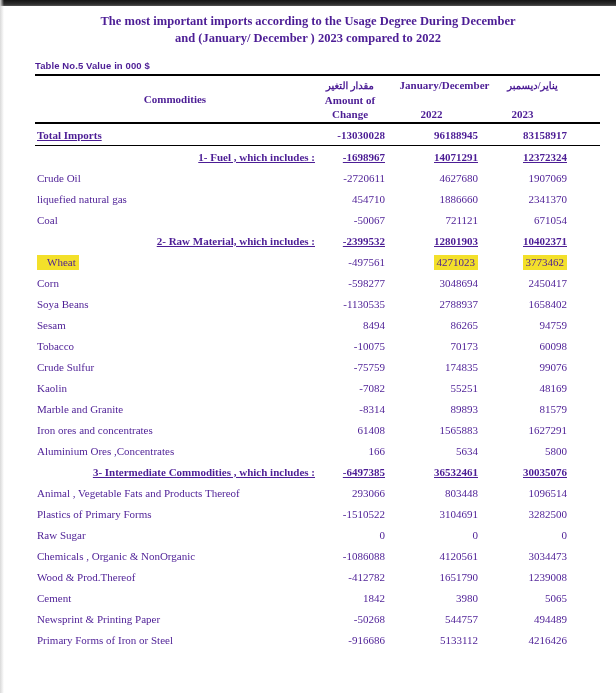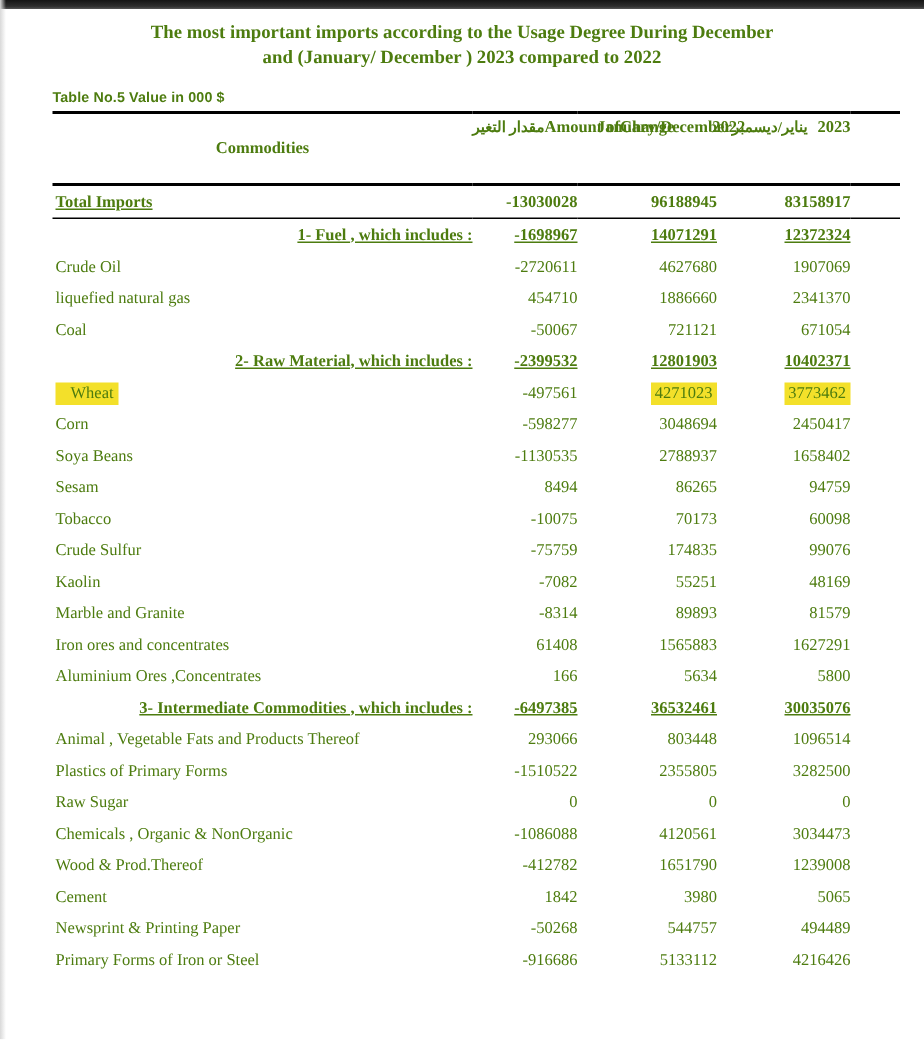--- a/index.html
+++ b/index.html
@@ -2,21 +2,21 @@
 <html><head>
 <meta charset="utf-8">
 <style>
   html,body { margin:0; padding:0; background:#fff; }
   .page {
     position:relative;
     width:616px; height:693px;
     background:#fff;
     overflow:hidden;
     font-family:"Liberation Serif", serif;
-    color:#4d7c0f;
+    color:#4c1d95;
   }
   .page-left-shade {
     position:absolute; left:0; top:0; bottom:0; width:4px;
     background:linear-gradient(90deg, #d9d9d9, rgba(255,255,255,0));
   }
   .topbar {
     position:absolute; top:0; left:0; right:0; height:6px;
     background:linear-gradient(180deg, #141414 0%, #2e2e2e 70%, #555 100%);
   }
   .title-block {
@@ -48,21 +48,21 @@
 
   thead th {
     border-bottom:2px solid #000;
     font-weight:bold;
     font-size:11px;
     padding:0;
     vertical-align:top;
     height:46px;
   }
   .th-inner {
-    display:flex; flex-direction:row;
+    display:flex; flex-direction:column;
     justify-content:space-between;
     height:42px; padding-top:3px;
   }
   .th-center {
     display:flex; align-items:center; justify-content:center;
     height:46px;
   }
   .arabic { font-size:10px; line-height:12px; direction:rtl; }
   .h-line { line-height:13px; white-space:nowrap; }
   th.th-2022 .h-line.top { position:relative; left:13px; }
@@ -259,21 +259,21 @@
         <tr class="item">
           <td class="c1"><span>Animal , Vegetable Fats and Products Thereof</span></td>
           <td class="num"><span>293066</span></td>
           <td class="num"><span>803448</span></td>
           <td class="num"><span>1096514</span></td>
           <td></td>
         </tr>
         <tr class="item">
           <td class="c1"><span>Plastics of Primary Forms</span></td>
           <td class="num"><span>-1510522</span></td>
-          <td class="num"><span>2355805</span></td>
+          <td class="num"><span>3104691</span></td>
           <td class="num"><span>3282500</span></td>
           <td></td>
         </tr>
         <tr class="item">
           <td class="c1"><span>Raw Sugar</span></td>
           <td class="num"><span>0</span></td>
           <td class="num"><span>0</span></td>
           <td class="num"><span>0</span></td>
           <td></td>
         </tr>

